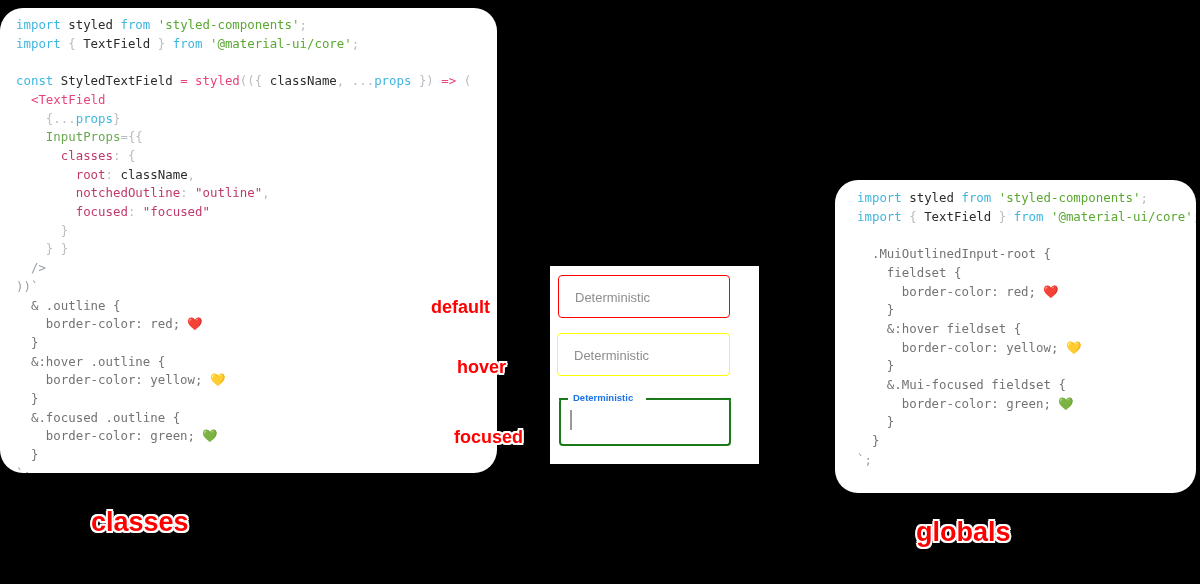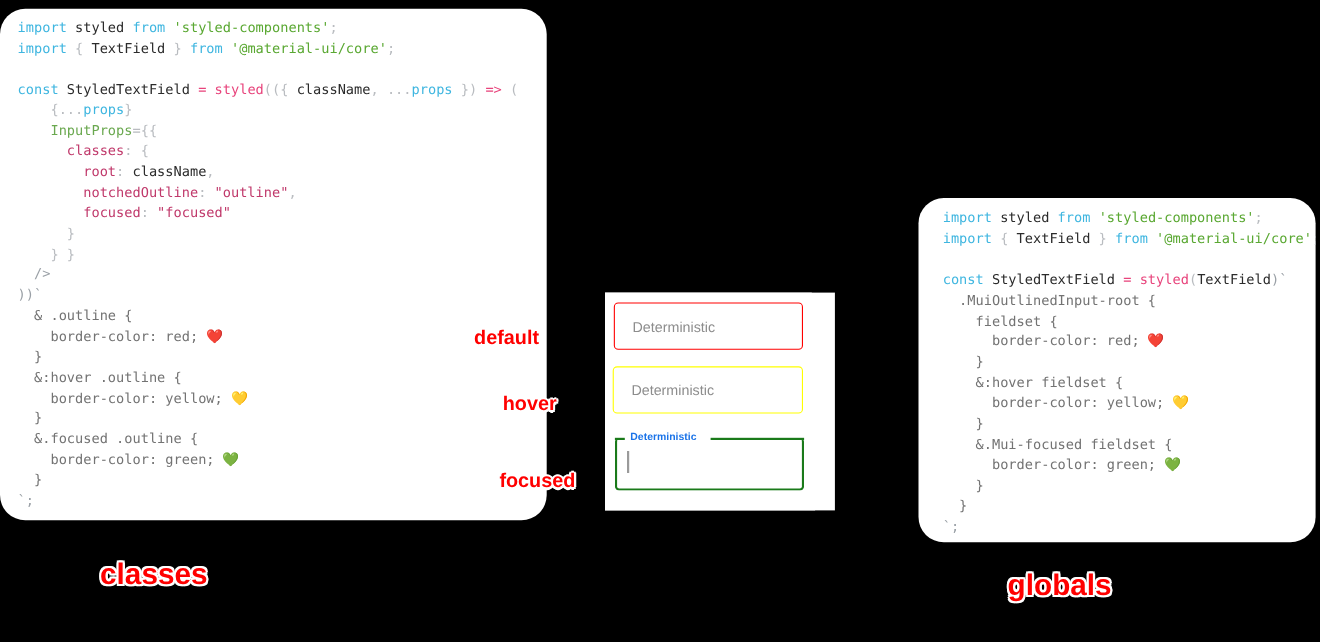--- a/index.html
+++ b/index.html
@@ -131,20 +131,21 @@
   #anno-globals{ left:916px; top:517px; }
 </style>
 </head>
 <body>
 
 <div class="code-panel" id="panel-classes">
   <div class="code-block"><span class="code-line"><span class="tok-kw">import </span><span class="tok-id">styled</span><span class="tok-plain"> </span><span class="tok-kw">from</span><span class="tok-plain"> </span><span class="tok-str">'styled-components'</span><span class="tok-punc">;</span>
 </span><span class="code-line"><span class="tok-kw">import </span><span class="tok-punc">{ </span><span class="tok-id">TextField</span><span class="tok-punc"> } </span><span class="tok-kw">from</span><span class="tok-plain"> </span><span class="tok-str">'@material-ui/core'</span><span class="tok-punc">;</span>
 </span><span class="code-line">
 </span><span class="code-line"><span class="tok-kw">const </span><span class="tok-id">StyledTextField</span><span class="tok-op"> = </span><span class="tok-fn">styled</span><span class="tok-punc">(({ </span><span class="tok-id">className</span><span class="tok-punc">, </span><span class="tok-punc">...</span><span class="tok-var">props</span><span class="tok-punc"> }) </span><span class="tok-op">=&gt;</span><span class="tok-punc"> (</span>
+</span><span class="code-line"><span class="tok-tag">  &lt;TextField</span>
 </span><span class="code-line"><span class="tok-punc">    {...</span><span class="tok-var">props</span><span class="tok-punc">}</span>
 </span><span class="code-line"><span class="tok-attr">    InputProps</span><span class="tok-punc">={{</span>
 </span><span class="code-line"><span class="tok-prop">      classes</span><span class="tok-punc">: {</span>
 </span><span class="code-line"><span class="tok-prop">        root</span><span class="tok-punc">: </span><span class="tok-id">className</span><span class="tok-punc">,</span>
 </span><span class="code-line"><span class="tok-prop">        notchedOutline</span><span class="tok-punc">: </span><span class="tok-prop">"outline"</span><span class="tok-punc">,</span>
 </span><span class="code-line"><span class="tok-prop">        focused</span><span class="tok-punc">: </span><span class="tok-prop">"focused"</span>
 </span><span class="code-line"><span class="tok-punc">      }</span>
 </span><span class="code-line"><span class="tok-punc">    } }</span>
 </span><span class="code-line"><span class="tok-dim">  /&gt;</span>
 </span><span class="code-line"><span class="tok-dim">))`</span>
@@ -182,21 +183,20 @@
     <span id="tf-focused-label">Deterministic</span>
     <div id="tf-caret"></div>
   </div>
 
 </div>
 
 <div class="code-panel" id="panel-globals">
   <div class="code-block"><span class="code-line"><span class="tok-kw">import </span><span class="tok-id">styled</span><span class="tok-plain"> </span><span class="tok-kw">from</span><span class="tok-plain"> </span><span class="tok-str">'styled-components'</span><span class="tok-punc">;</span>
 </span><span class="code-line"><span class="tok-kw">import </span><span class="tok-punc">{ </span><span class="tok-id">TextField</span><span class="tok-punc"> } </span><span class="tok-kw">from</span><span class="tok-plain"> </span><span class="tok-str">'@material-ui/core'</span><span class="tok-punc">;</span>
 </span><span class="code-line">
-</span><span class="code-line"><span class="tok-kw">const </span><span class="tok-id">StyledTextField</span><span class="tok-op"> = </span><span class="tok-fn">styled</span><span class="tok-punc">(</span><span class="tok-id">TextField</span><span class="tok-dim">)`</span>
 </span><span class="code-line"><span class="tok-css">  .MuiOutlinedInput-root {</span>
 </span><span class="code-line"><span class="tok-css">    fieldset {</span>
 </span><span class="code-line"><span class="tok-css">      border-color: red; </span><span class="tok-plain">❤️</span>
 </span><span class="code-line"><span class="tok-css">    }</span>
 </span><span class="code-line"><span class="tok-css">    &amp;:hover fieldset {</span>
 </span><span class="code-line"><span class="tok-css">      border-color: yellow; </span><span class="tok-plain">💛</span>
 </span><span class="code-line"><span class="tok-css">    }</span>
 </span><span class="code-line"><span class="tok-css">    &amp;.Mui-focused fieldset {</span>
 </span><span class="code-line"><span class="tok-css">      border-color: green; </span><span class="tok-plain">💚</span>
 </span><span class="code-line"><span class="tok-css">    }</span>

